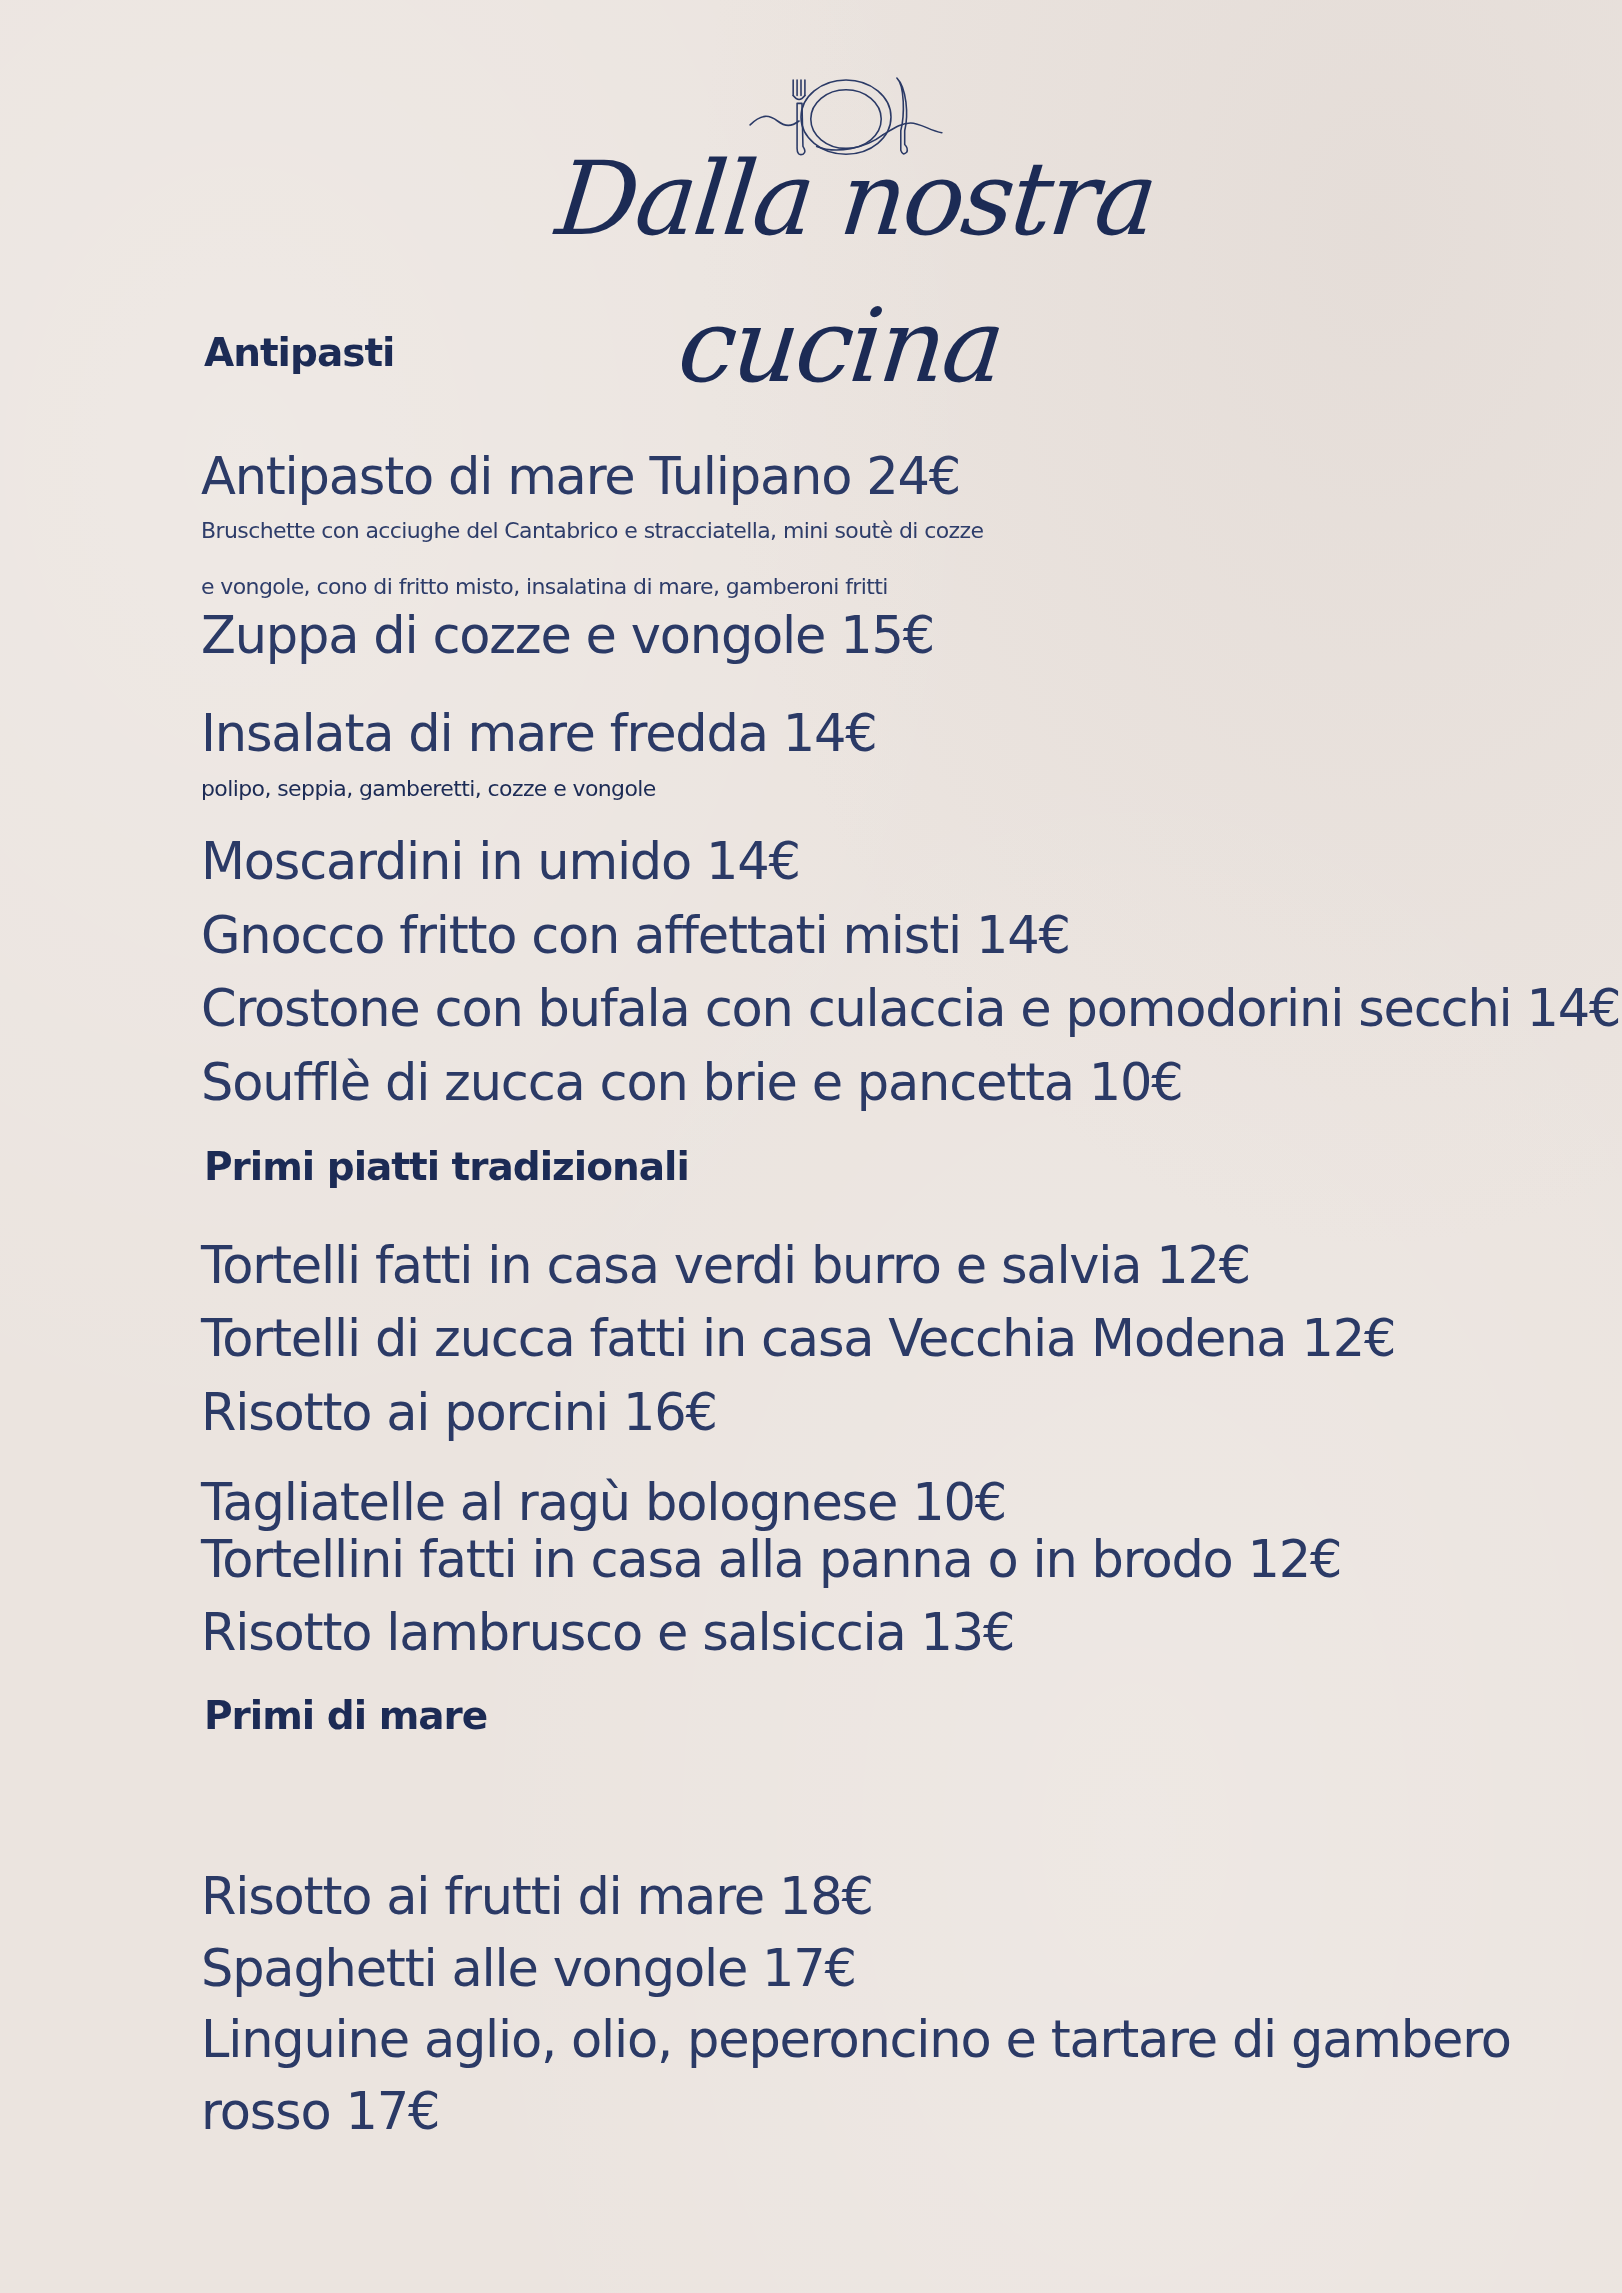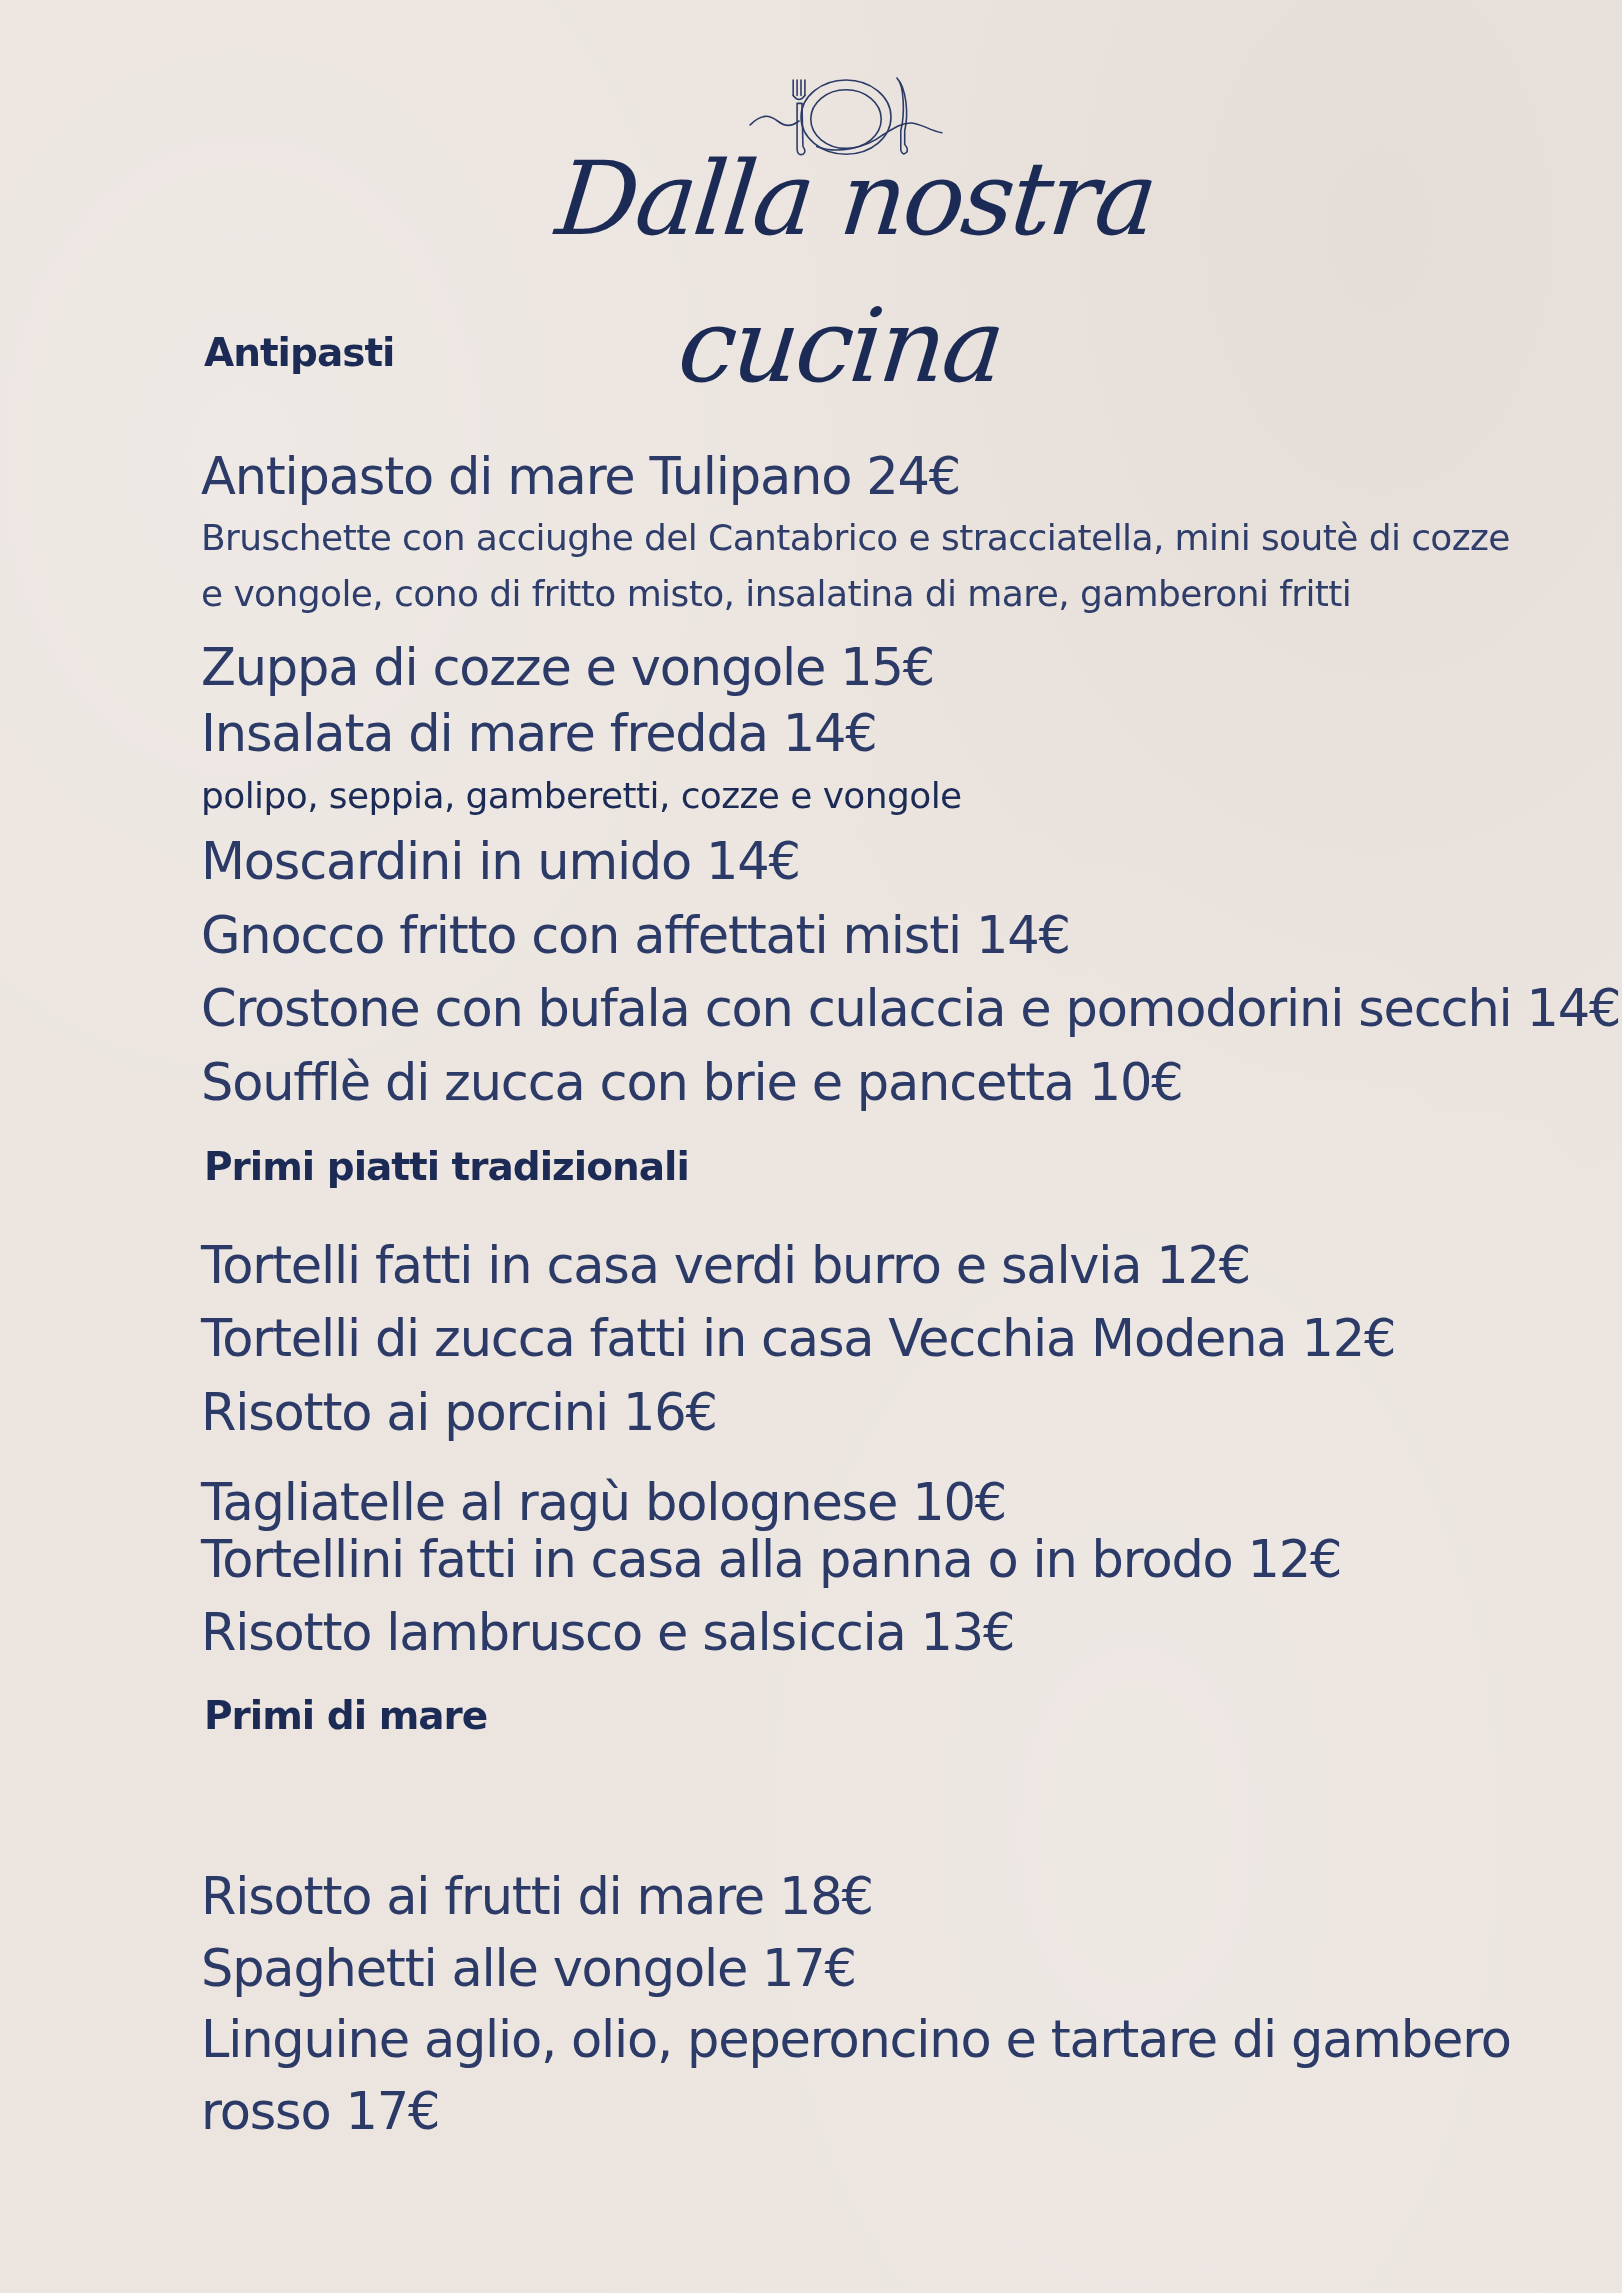--- a/index.html
+++ b/index.html
@@ -64,21 +64,21 @@
       font-size: 51px;
       color: #2b3a66;
       letter-spacing: -1.2px;
       line-height: 1;
       white-space: nowrap;
     }
     .desc {
       position: absolute;
       left: 201px;
       font-family: "DejaVu Sans", sans-serif;
-      font-size: 36px;
+      font-size: 22px;
       color: #2e3d6a;
       letter-spacing: -0.6px;
       line-height: 1;
       white-space: nowrap;
     }
     .desc.dark {
       color: #1c2b55;
     }
   </style>
 </head>
@@ -98,21 +98,21 @@
     <path d="M138 60 C 148 54, 156 48, 166 48 C 176 48, 186 56, 198 58"></path>
   </svg>
 
   <div class="title">Dalla nostra cucina</div>
 
   <div class="section-heading" style="top:333px;">Antipasti</div>
 
   <div class="item" style="top:451px;">Antipasto di mare Tulipano 24€</div>
   <div class="desc" style="top:520px;">Bruschette con acciughe del Cantabrico e stracciatella, mini soutè di cozze</div>
   <div class="desc" style="top:576px;">e vongole, cono di fritto misto, insalatina di mare, gamberoni fritti</div>
-  <div class="item" style="top:642px;">Zuppa di cozze e vongole 15€</div>
+  <div class="item" style="top:610px;">Zuppa di cozze e vongole 15€</div>
   <div class="item" style="top:708px;">Insalata di mare fredda 14€</div>
   <div class="desc dark" style="top:778px;">polipo, seppia, gamberetti, cozze e vongole</div>
   <div class="item" style="top:836px;">Moscardini in umido 14€</div>
   <div class="item" style="top:910px;">Gnocco fritto con affettati misti 14€</div>
   <div class="item" style="top:983px;text-align:center;">Crostone con bufala con culaccia e pomodorini secchi 14€</div>
   <div class="item" style="top:1057px;">Soufflè di zucca con brie e pancetta 10€</div>
 
   <div class="section-heading" style="top:1147px;">Primi piatti tradizionali</div>
 
   <div class="item" style="top:1240px;">Tortelli fatti in casa verdi burro e salvia 12€</div>

